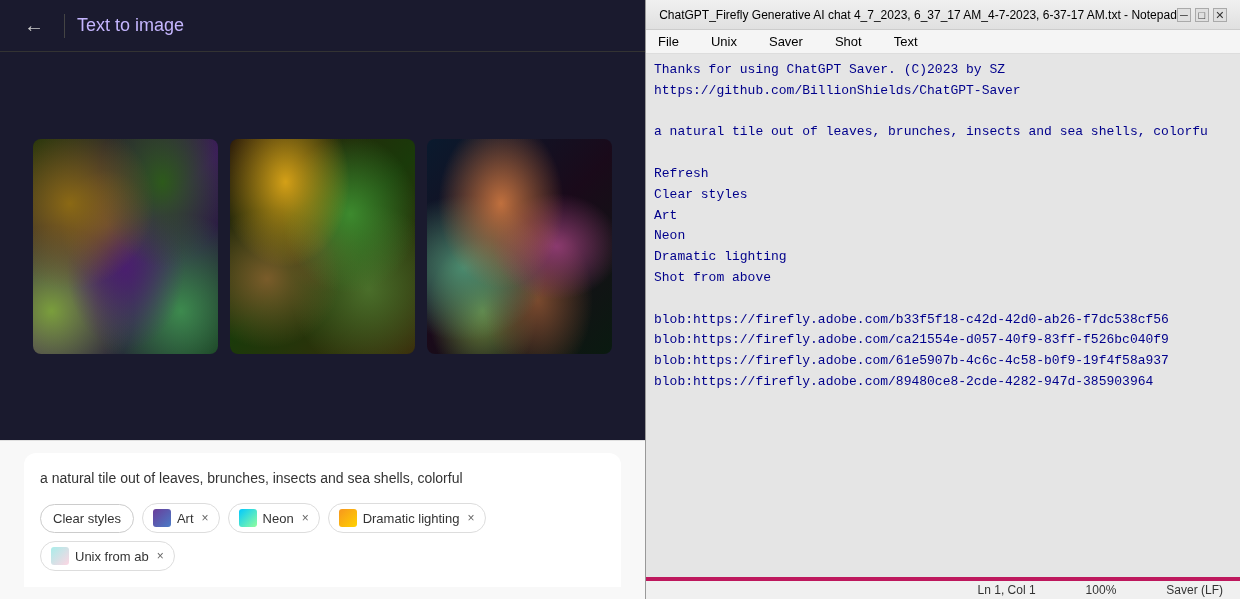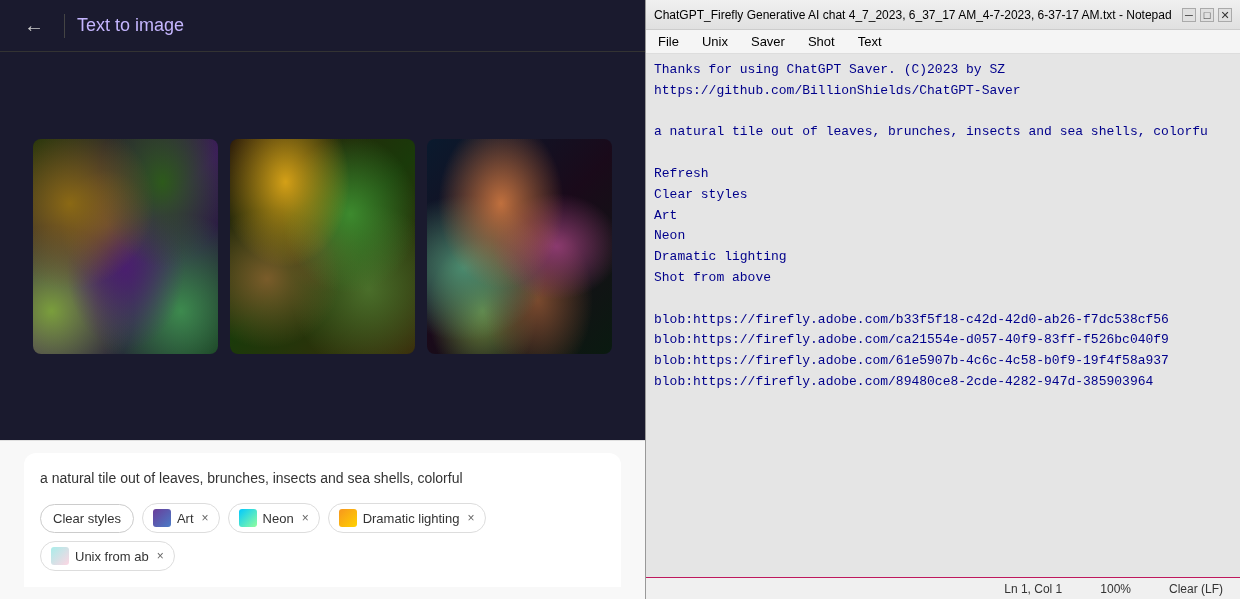--- a/index.html
+++ b/index.html
@@ -185,21 +185,21 @@
       flex-direction: column;
       border-left: 1px solid #999;
       box-shadow: -2px 0 5px rgba(0,0,0,0.2);
     }
 
     .notepad-titlebar {
       background: linear-gradient(to bottom, #f0f0f0 0%, #e0e0e0 100%);
       padding: 4px 8px;
       display: flex;
       align-items: center;
-      justify-content: space-between;
+      justify-content: center;
       border-bottom: 1px solid #ccc;
       height: 30px;
     }
 
     .notepad-title {
       font-size: 12px;
       color: #000;
       white-space: nowrap;
       overflow: hidden;
       text-overflow: ellipsis;
@@ -218,21 +218,21 @@
       text-align: center;
       cursor: pointer;
       background: #e0e0e0;
       border: 1px solid #aaa;
       color: #333;
     }
 
     .notepad-menubar {
       background: #f5f5f5;
       display: flex;
-      gap: 7px;
+      gap: 16px;
       padding: 2px 4px;
       border-bottom: 1px solid #ddd;
       height: 24px;
       align-items: center;
     }
 
     .notepad-menu-item {
       font-size: 13px;
       padding: 2px 8px;
       cursor: pointer;
@@ -248,26 +248,26 @@
       color: #00008b;
       line-height: 1.6;
       background: #e5e5e5;
       white-space: pre-wrap;
       word-break: break-all;
     }
 
     .notepad-statusbar {
       height: 22px;
       background: #f0f0f0;
-      border-top: 1px solid #be185d;
+      border-top: 4px solid #be185d;
       display: flex;
       align-items: center;
       justify-content: flex-end;
       padding: 0 8px;
-      gap: 20px;
+      gap: 32px;
       font-size: 12px;
       color: #333;
     }
 
     .status-item {
       padding: 2px 8px;
       border: 1px solid transparent;
     }
 
     
@@ -358,15 +358,15 @@
 Shot from above
 
 blob:https://firefly.adobe.com/b33f5f18-c42d-42d0-ab26-f7dc538cf56
 blob:https://firefly.adobe.com/ca21554e-d057-40f9-83ff-f526bc040f9
 blob:https://firefly.adobe.com/61e5907b-4c6c-4c58-b0f9-19f4f58a937
 blob:https://firefly.adobe.com/89480ce8-2cde-4282-947d-385903964</div>
 
   <div class="notepad-statusbar">
     <span class="status-item">Ln 1, Col 1</span>
     <span class="status-item">100%</span>
-    <span class="status-item">Clear (LF)</span>
+    <span class="status-item">Saver (LF)</span>
   </div>
 </div>
 
 </body></html>

